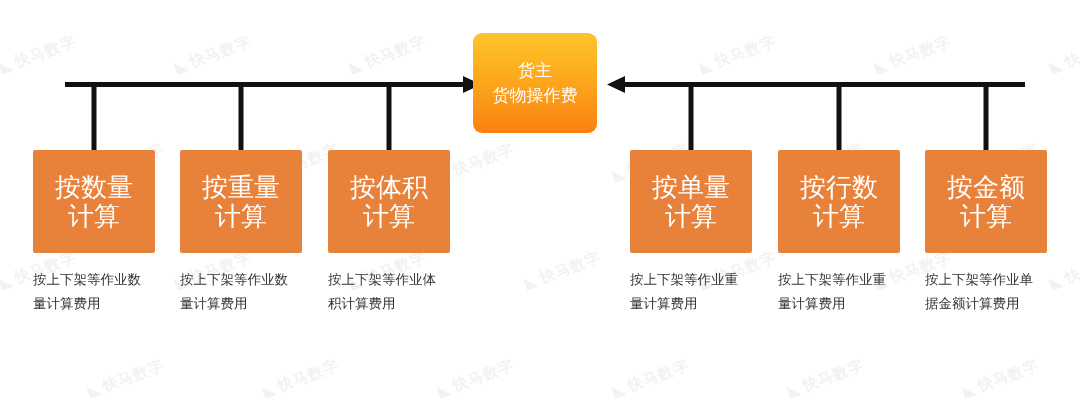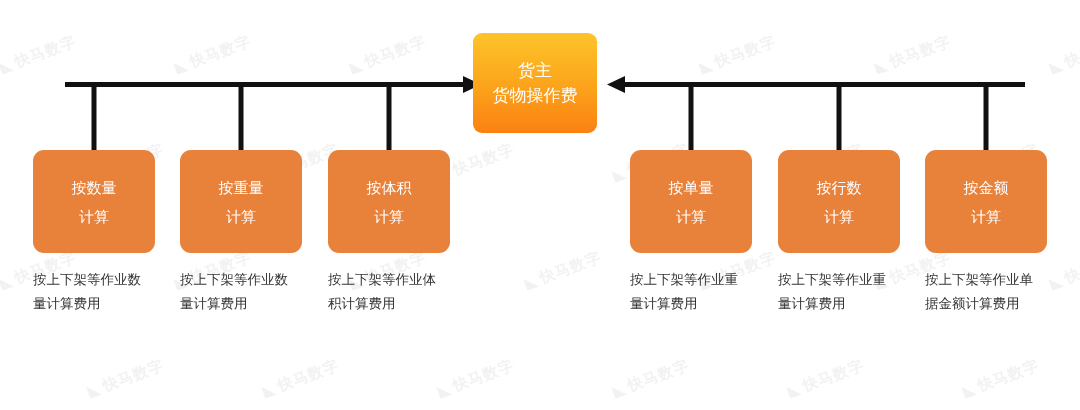--- a/index.html
+++ b/index.html
@@ -74,28 +74,28 @@
   
   .leaf {
     position: absolute;
     z-index: 4;
   }
   .leaf-box {
     position: absolute;
     left: 0; top: 0;
     width: 122px;
     height: 103px;
-    border-radius: 11px;
+    border-radius: 2px;
     background: #e8813a;
     color: #ffffff;
     display: flex;
     flex-direction: column;
     align-items: center;
     justify-content: center;
-    font-size: 15px;
+    font-size: 26px;
     line-height: 29px;
     text-align: center;
   }
   .leaf-line { display: block; }
   .leaf-desc {
     position: absolute;
     left: 0;
     top: 118px;
     width: 120px;
     color: #333333;

